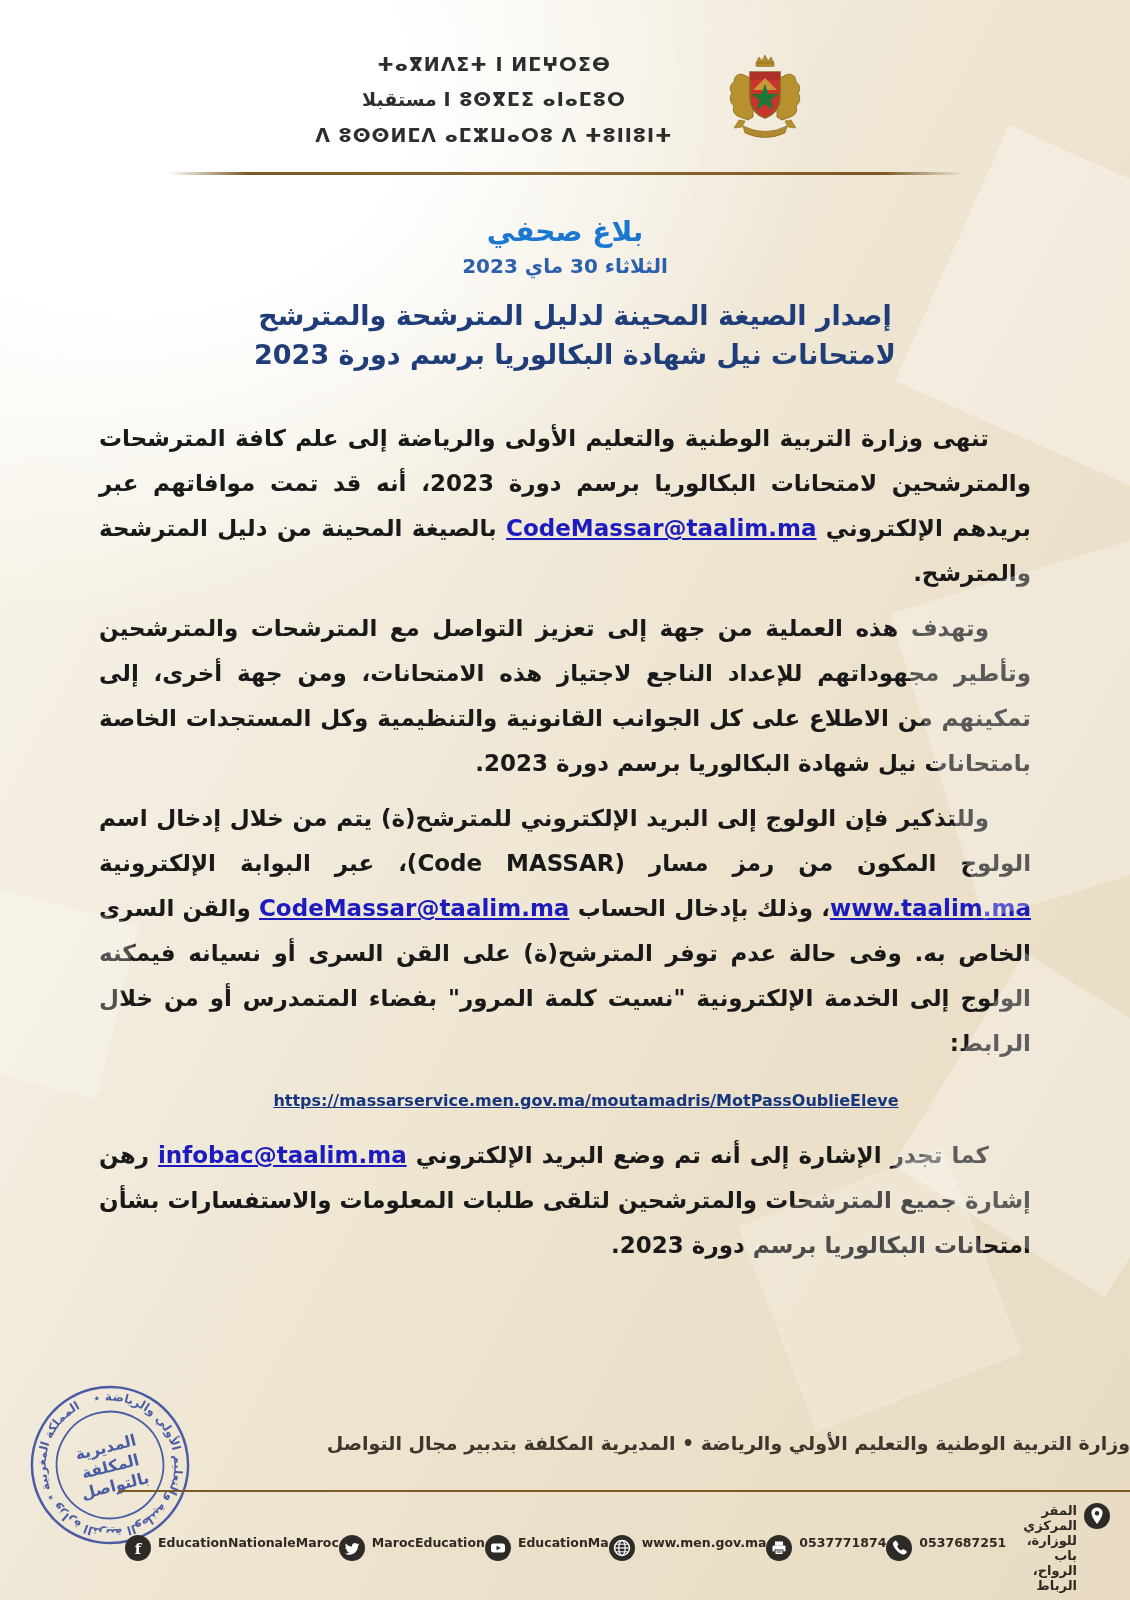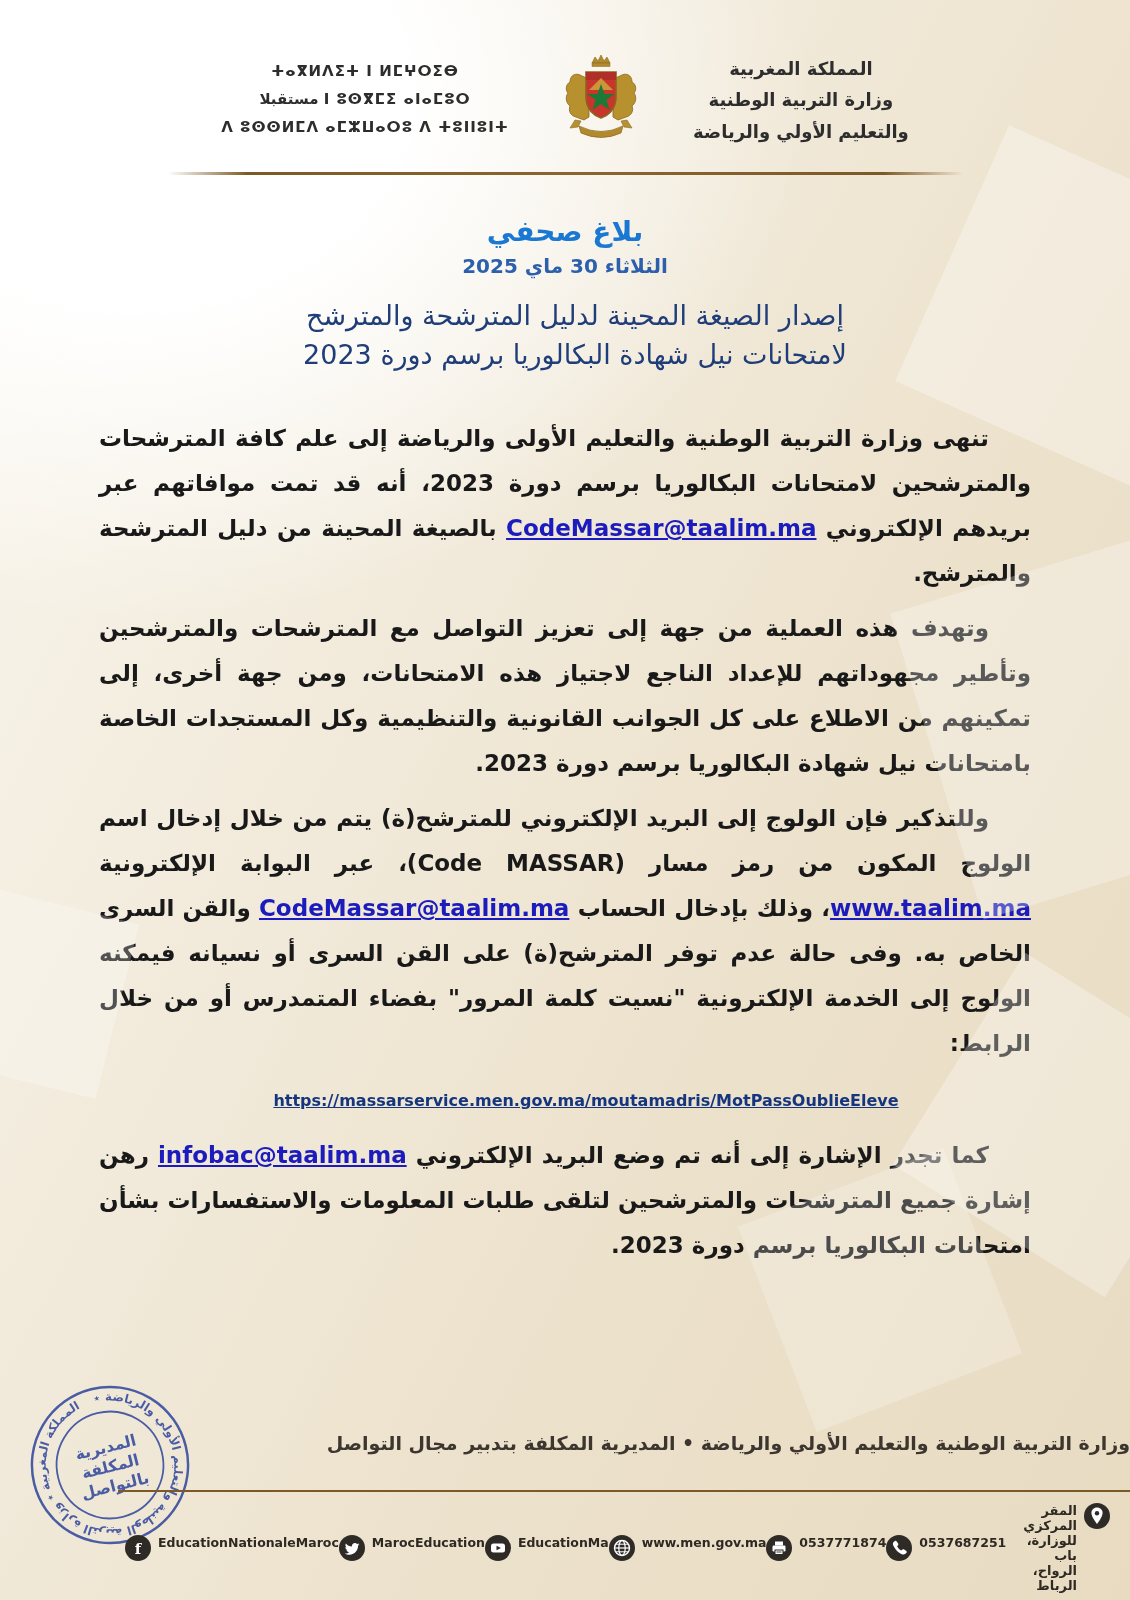--- a/index.html
+++ b/index.html
@@ -12,31 +12,31 @@
   }
   .wm{position:absolute;background:rgba(255,255,255,0.33);}
   .wm1{width:280px;height:280px;right:-90px;top:170px;transform:rotate(24deg);}
   .wm2{width:320px;height:320px;right:-120px;top:560px;transform:rotate(-17deg);background:rgba(255,255,255,0.28);}
   .wm3{width:250px;height:250px;right:-60px;top:1000px;transform:rotate(32deg);background:rgba(255,255,255,0.30);}
   .wm4{width:220px;height:220px;right:140px;top:1180px;transform:rotate(-21deg);background:rgba(255,255,255,0.22);}
   .wm5{width:180px;height:180px;left:-60px;top:900px;transform:rotate(14deg);background:rgba(255,255,255,0.25);}
 
   
   .header-row{position:relative;display:flex;justify-content:center;align-items:center;gap:42px;padding-top:44px;}
-  .tifinagh{color:#2d2d2d;font-size:15px;line-height:1.85;text-align:center;letter-spacing:1px;font-weight:bold;}
+  .tifinagh{color:#2d2d2d;font-size:19px;line-height:1.85;text-align:center;letter-spacing:1px;font-weight:bold;}
   .ministry-ar{color:#2d2d2d;font-size:18px;line-height:1.75;text-align:center;font-weight:bold;direction:rtl;}
   .coat{width:100px;height:112px;flex:0 0 auto;}
   .header-divider{height:3px;width:795px;margin:16px auto 0 auto;
     background:linear-gradient(to right, rgba(110,80,35,0) 0%, #7c5a27 10%, #8a6530 50%, #7c5a27 90%, rgba(110,80,35,0) 100%);}
 
   
   .title-block{text-align:center;direction:rtl;}
   .press-title{margin-top:40px;font-size:28px;font-weight:bold;color:#1a78d2;}
   .press-date{margin-top:6px;font-size:20px;font-weight:bold;color:#2d60ac;}
-  .subtitle{margin-top:18px;font-size:27px;font-weight:normal;color:#1f3d78;line-height:1.45;margin-left:20px;}
+  .subtitle{margin-top:18px;font-size:27px;font-weight:bold;color:#1f3d78;line-height:1.45;margin-left:20px;}
 
   
   .body-text{direction:rtl;width:932px;margin:42px auto 0 auto;color:#191919;
     font-size:23px;font-weight:bold;line-height:45px;text-align:justify;}
   .body-text p{margin:0 0 10px 0;text-indent:42px;}
   a{cursor:pointer;}
   .email-link{color:#1b1bbe;text-decoration:underline;font-weight:bold;}
   .reset-link-wrap{text-align:center;direction:ltr;margin:6px 0 10px 0;text-indent:0;}
   .reset-link{color:#15357e;font-size:16px;font-weight:bold;text-decoration:underline;}
 
@@ -86,31 +86,26 @@
       <path d="M76,70 l5,8 -8,-1 -3,-6 z" fill="#b8912f" stroke="#8a6520" stroke-width="0.6"></path>
 
       <path d="M35,22 h30 v25 c0,13 -9,19 -15,21 c-6,-2 -15,-8 -15,-21 z" fill="#c9342d" stroke="#8a6520" stroke-width="1.6"></path>
       <path d="M35,22 h30 v8 h-30 z" fill="#b03028"></path>
       <path d="M38,40 l24,0 -12,-12 z" fill="#caa13a" opacity="0.9"></path>
 
       <path d="M50,34 l3.5,10 10,0 -8,6 3,10 -8.5,-6 -8.5,6 3,-10 -8,-6 10,0 z" fill="#1d7a36" stroke="#14592а" stroke-width="0"></path>
 
       <path d="M28,76 q22,11 44,0 l-2,7 q-20,9 -40,0 z" fill="#b28a2e" stroke="#8a6520" stroke-width="0.7"></path>
     </svg>
-    <div class="ministry-ar">
-      <div>المملكة المغربية</div>
-      <div>وزارة التربية الوطنية</div>
-      <div>والتعليم الأولي والرياضة</div>
-    </div>
   </div>
   <div class="header-divider"></div>
 
   <div class="title-block">
     <div class="press-title">بلاغ صحفي</div>
-    <div class="press-date">الثلاثاء 30 ماي 2025</div>
+    <div class="press-date">الثلاثاء 30 ماي 2023</div>
     <div class="subtitle">
       <div>إصدار الصيغة المحينة لدليل المترشحة والمترشح</div>
       <div>لامتحانات نيل شهادة البكالوريا برسم دورة 2023</div>
     </div>
   </div>
 
   <div class="body-text">
     <p><span>تنهى وزارة التربية الوطنية والتعليم الأولى والرياضة إلى علم كافة المترشحات والمترشحين لامتحانات البكالوريا برسم دورة 2023، أنه قد تمت موافاتهم عبر بريدهم الإلكتروني </span><a class="email-link">CodeMassar@taalim.ma</a><span> بالصيغة المحينة من دليل المترشحة والمترشح.</span></p>
     <p>وتهدف هذه العملية من جهة إلى تعزيز التواصل مع المترشحات والمترشحين وتأطير مجهوداتهم للإعداد الناجع لاجتياز هذه الامتحانات، ومن جهة أخرى، إلى تمكينهم من الاطلاع على كل الجوانب القانونية والتنظيمية وكل المستجدات الخاصة بامتحانات نيل شهادة البكالوريا برسم دورة 2023.</p>
     <p><span>وللتذكير فإن الولوج إلى البريد الإلكتروني للمترشح(ة) يتم من خلال إدخال اسم الولوج المكون من رمز مسار (Code MASSAR)، عبر البوابة الإلكترونية </span><a class="email-link">www.taalim.ma</a><span>، وذلك بإدخال الحساب </span><a class="email-link">CodeMassar@taalim.ma</a><span> والقن السرى الخاص به. وفى حالة عدم توفر المترشح(ة) على القن السرى أو نسيانه فيمكنه الولوج إلى الخدمة الإلكترونية "نسيت كلمة المرور" بفضاء المتمدرس أو من خلال الرابط:</span></p>

